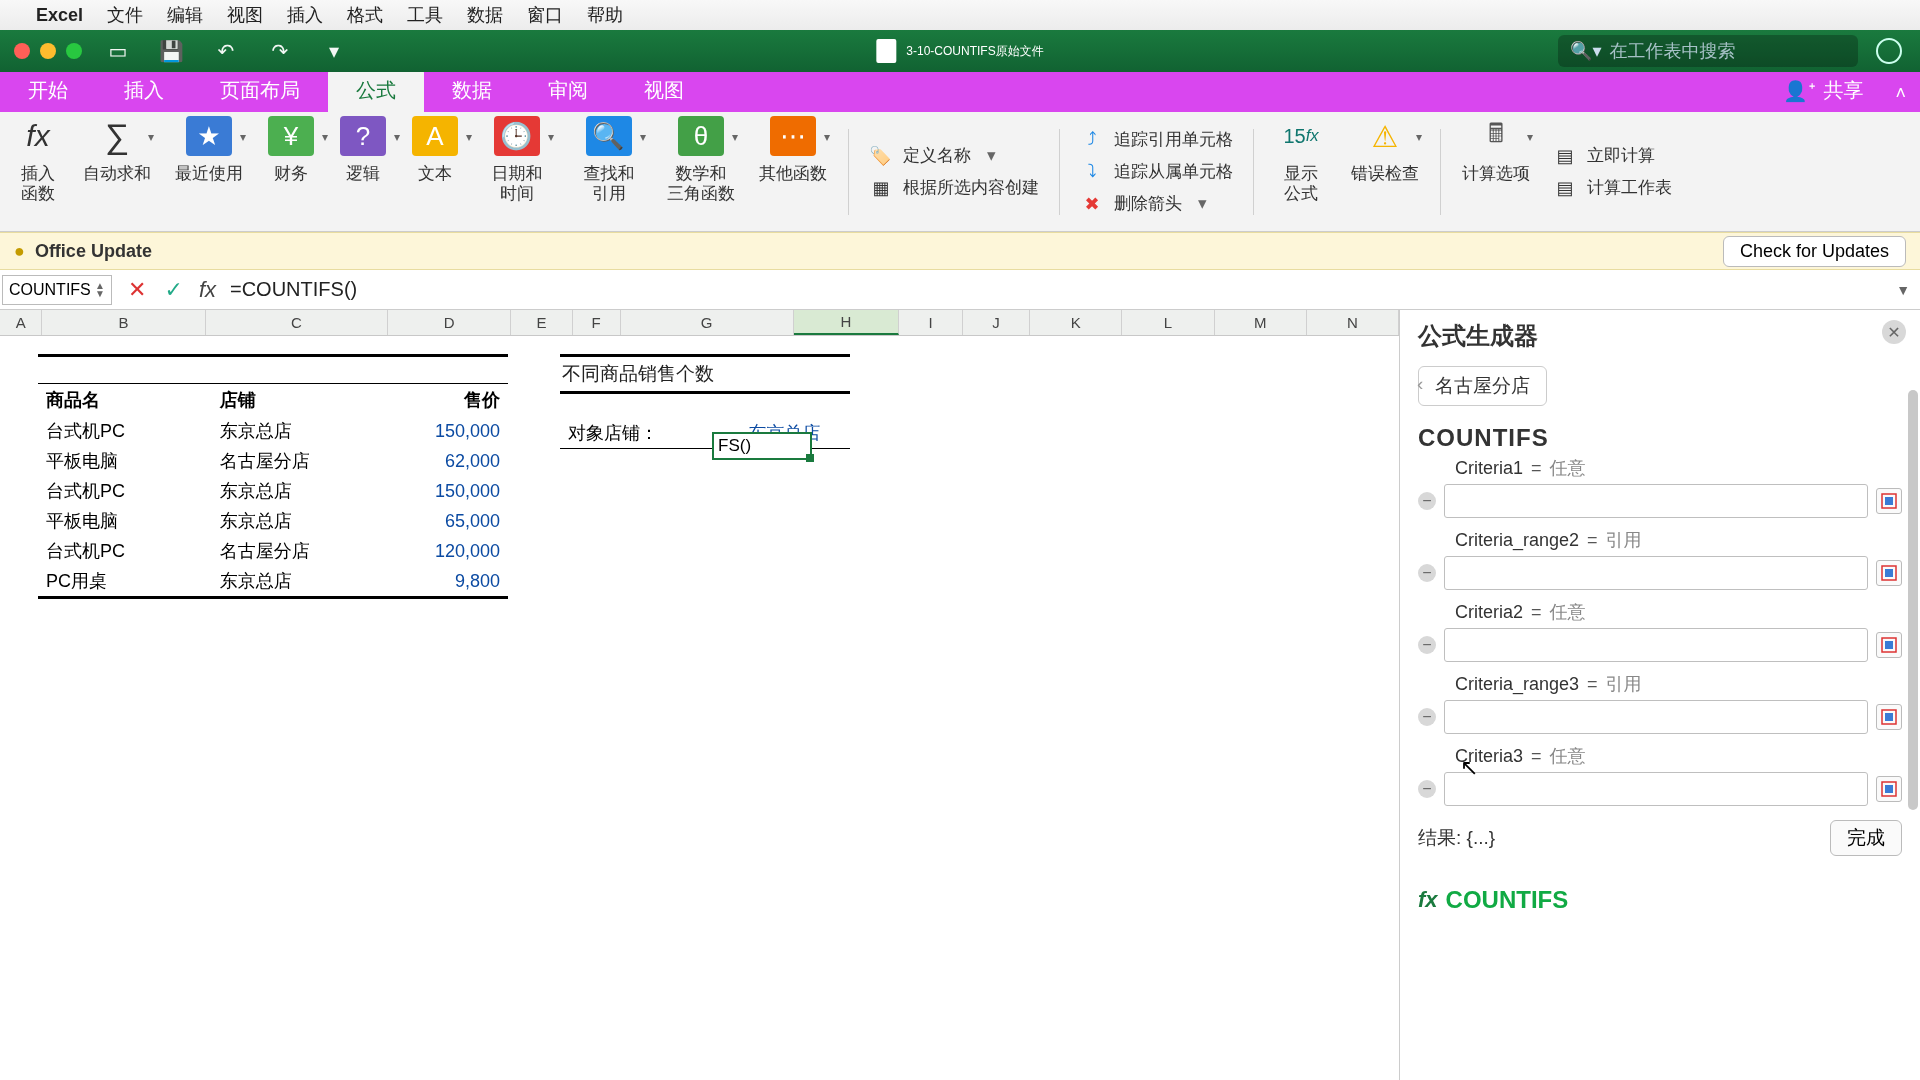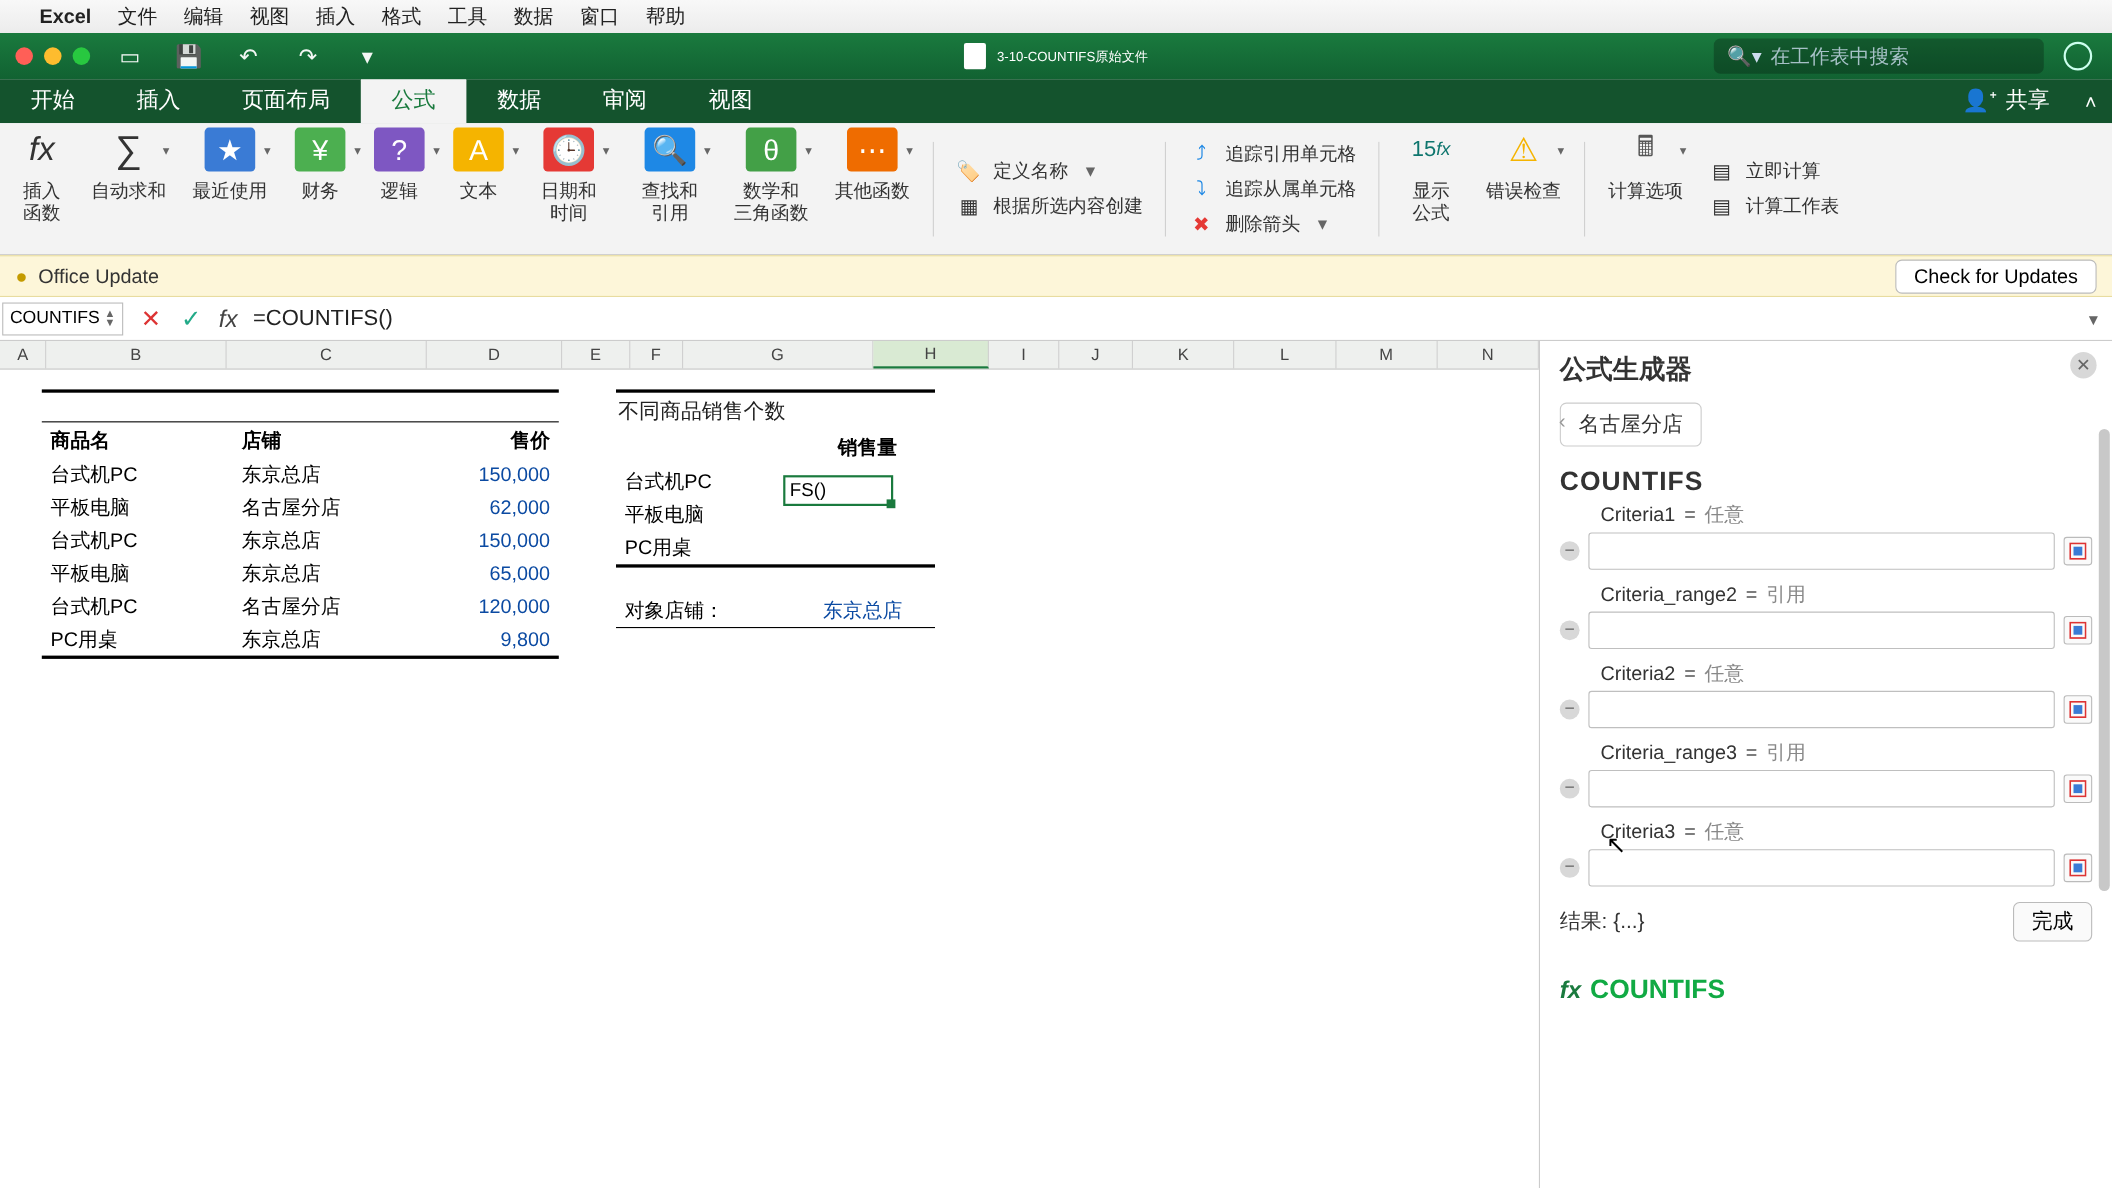--- a/index.html
+++ b/index.html
@@ -16,21 +16,21 @@
 .traffic .dot { width: 16px; height: 16px; border-radius: 50%; }
 .dot.red{background:#ff5f57}.dot.yel{background:#febc2e}.dot.grn{background:#28c840}
 .titlebar .iconbtn { width: 36px; height: 28px; display: flex; align-items: center; justify-content: center; font-size: 20px; color: #fff; margin-left: 18px; opacity: .95; cursor: pointer; }
 .titlebar .center { position: absolute; left: 50%; transform: translateX(-50%); display: flex; align-items: center; gap: 10px; font-size: 12px; }
 .titlebar .center .docicon { width: 20px; height: 24px; background: #fff; border-radius: 2px; position: relative; }
 .titlebar .right { margin-left: auto; display: flex; align-items: center; gap: 18px; margin-right: 18px; }
 .titlebar .searchbox { display: flex; align-items: center; background: rgba(0,0,0,.25); border-radius: 6px; padding: 4px 12px; width: 300px; color: #cde; font-size: 18px; }
 .titlebar .smiley { width: 26px; height: 26px; border: 2px solid #cfe; border-radius: 50%; }
 
 
-.ribbontabs { height: 40px; background: #14532d; display: flex; align-items: flex-end; color: #fff; font-size: 20px; }
+.ribbontabs { height: 40px; background: #d946ef; display: flex; align-items: flex-end; color: #fff; font-size: 20px; }
 .ribbontabs .tab { padding: 8px 28px; cursor: pointer; }
 .ribbontabs .tab.active { background: #f3f3f3; color: #1a7a3e; border-radius: 4px 4px 0 0; }
 .ribbontabs .spacer { flex: 1; }
 .ribbontabs .share { padding: 8px 18px; display: flex; align-items: center; gap: 8px; }
 .ribbontabs .chev { padding: 8px 14px; font-size: 18px; }
 
 
 .ribbon { height: 120px; background: #f3f3f3; border-bottom: 1px solid #ccc; display: flex; align-items: center; padding: 0 8px; gap: 6px; }
 .rbtn { display: flex; flex-direction: column; align-items: center; justify-content: flex-start; width: 86px; height: 100%; padding-top: 4px; cursor: pointer; }
 .rbtn .ic { width: 46px; height: 40px; display: flex; align-items: center; justify-content: center; font-size: 26px; border-radius: 4px; position: relative; }
@@ -39,21 +39,21 @@
 .ic.box { color: #fff; }
 .ic.sigma { font-size: 34px; color: #333; }
 .ic.fx { font-size: 30px; font-style: italic; color: #333; }
 .sep { width: 1px; height: 86px; background: #d0d0d0; margin: 0 6px; align-self: center; }
 .rstack { display: flex; flex-direction: column; gap: 2px; padding: 4px 8px; font-size: 17px; color: #333; }
 .rstack .row { display: flex; align-items: center; gap: 10px; height: 30px; cursor: pointer; }
 .rstack .ric { width: 24px; text-align: center; font-size: 18px; }
 
 
 .banner { height: 38px; background: #fdf6d9; border-top: 1px solid #e8dca0; border-bottom: 1px solid #e8dca0; display: flex; align-items: center; padding: 0 14px; font-size: 18px; color: #333; }
-.banner .title { font-weight: 400; margin-right: 10px; text-align: right; }
+.banner .title { font-weight: 700; margin-right: 10px; text-align: right; }
 .banner .spacer { flex: 1; }
 .banner .btn { background: #fff; border: 1px solid #bbb; border-radius: 6px; padding: 4px 16px; font-size: 18px; cursor: pointer; }
 
 
 .fbar { height: 40px; display: flex; align-items: center; border-bottom: 1px solid #ccc; }
 .namebox { width: 110px; height: 30px; border: 1px solid #bbb; display: flex; align-items: center; justify-content: space-between; padding: 0 6px; margin-left: 2px; font-size: 16px; }
 .namebox .arrows { font-size: 10px; line-height: 8px; color: #666; }
 .fbar .fbtns { display: flex; align-items: center; gap: 18px; margin: 0 16px; font-size: 22px; }
 .fbar .fx { font-style: italic; font-size: 22px; color: #444; margin-right: 14px; }
 .fbar .formula { font-size: 20px; color: #222; }
@@ -348,42 +348,20 @@
                 <td class="num">9,800</td>
               </tr>
             </tbody>
         </table>
         <div class="hr"></div>
       </div>
 
       <div class="tbl" style="left:560px; top:18px; width:290px">
         <div class="hr"></div>
         <div class="title">不同商品销售个数</div>
-        <table style="width:100%">
-          <tbody>
-              <tr>
-                <th></th>
-                <th style="text-align:center">销售量</th>
-              </tr>
-          </tbody>
-            <tbody id="rightrows">
-              <tr>
-                <td>台式机PC</td>
-                <td></td>
-              </tr>
-              <tr>
-                <td>平板电脑</td>
-                <td></td>
-              </tr>
-              <tr>
-                <td>PC用桌</td>
-                <td></td>
-              </tr>
-            </tbody>
-        </table>
         <div class="hr"></div>
         <div style="height:24px"></div>
         <table style="width:100%">
           <tbody>
               <tr>
             <td>对象店铺：</td>
             <td class="blue" style="text-align:center">东京总店</td>
           </tr>
         </tbody>
           </table>

